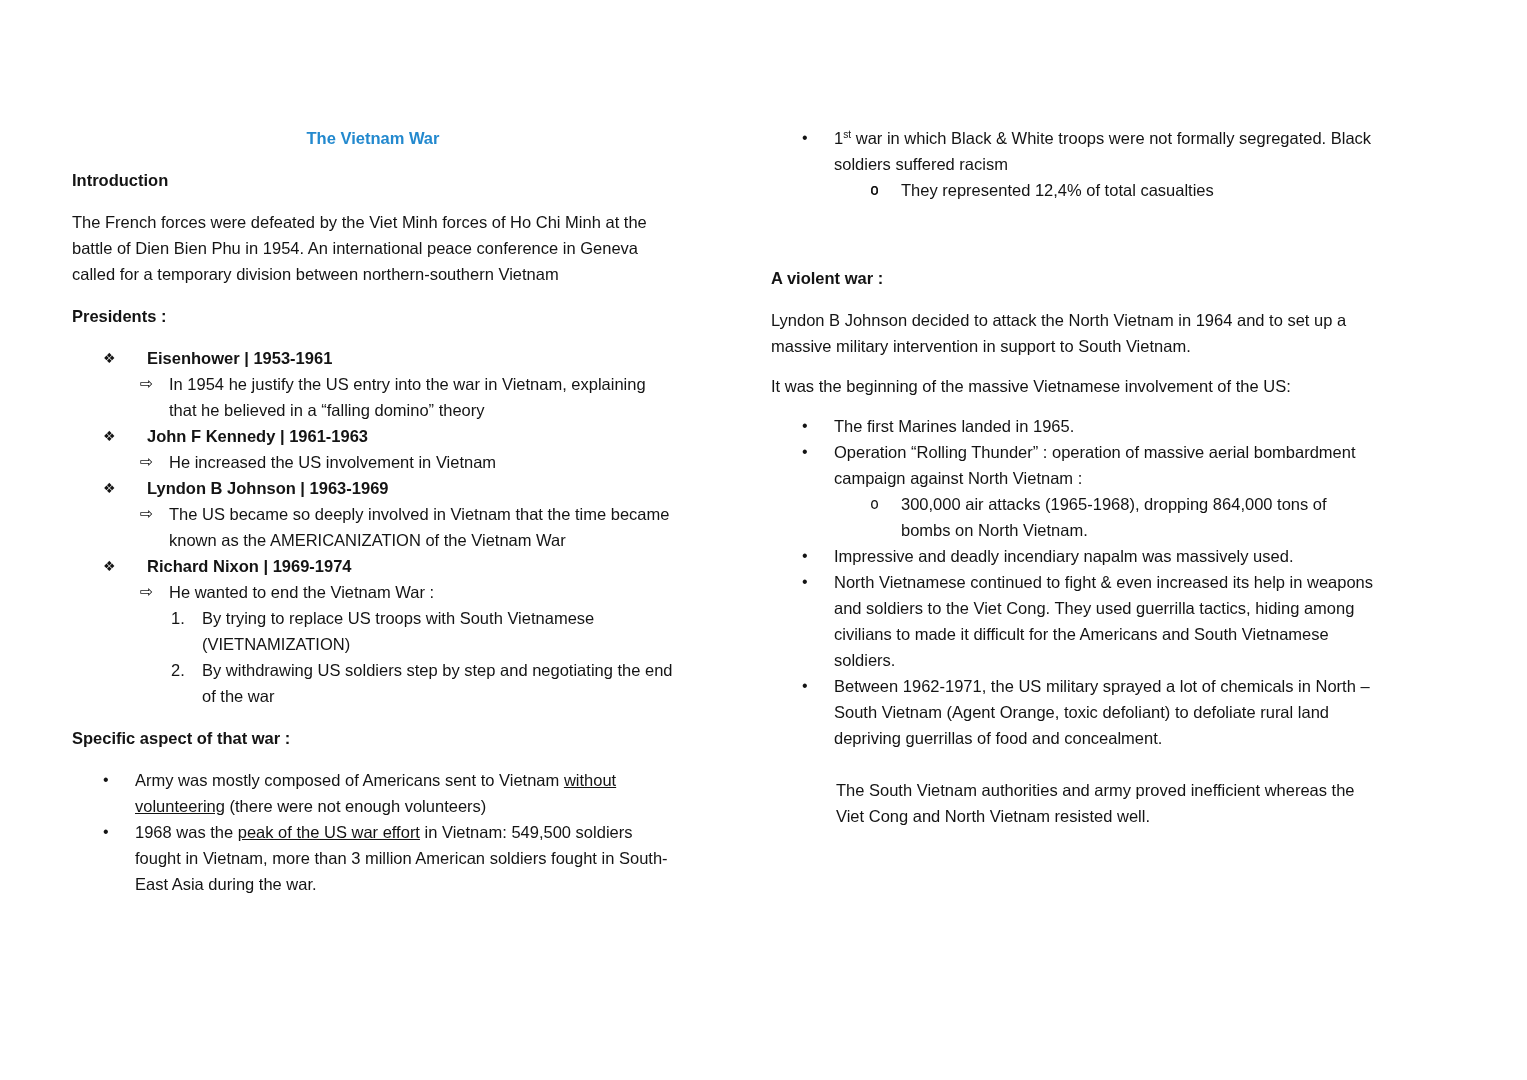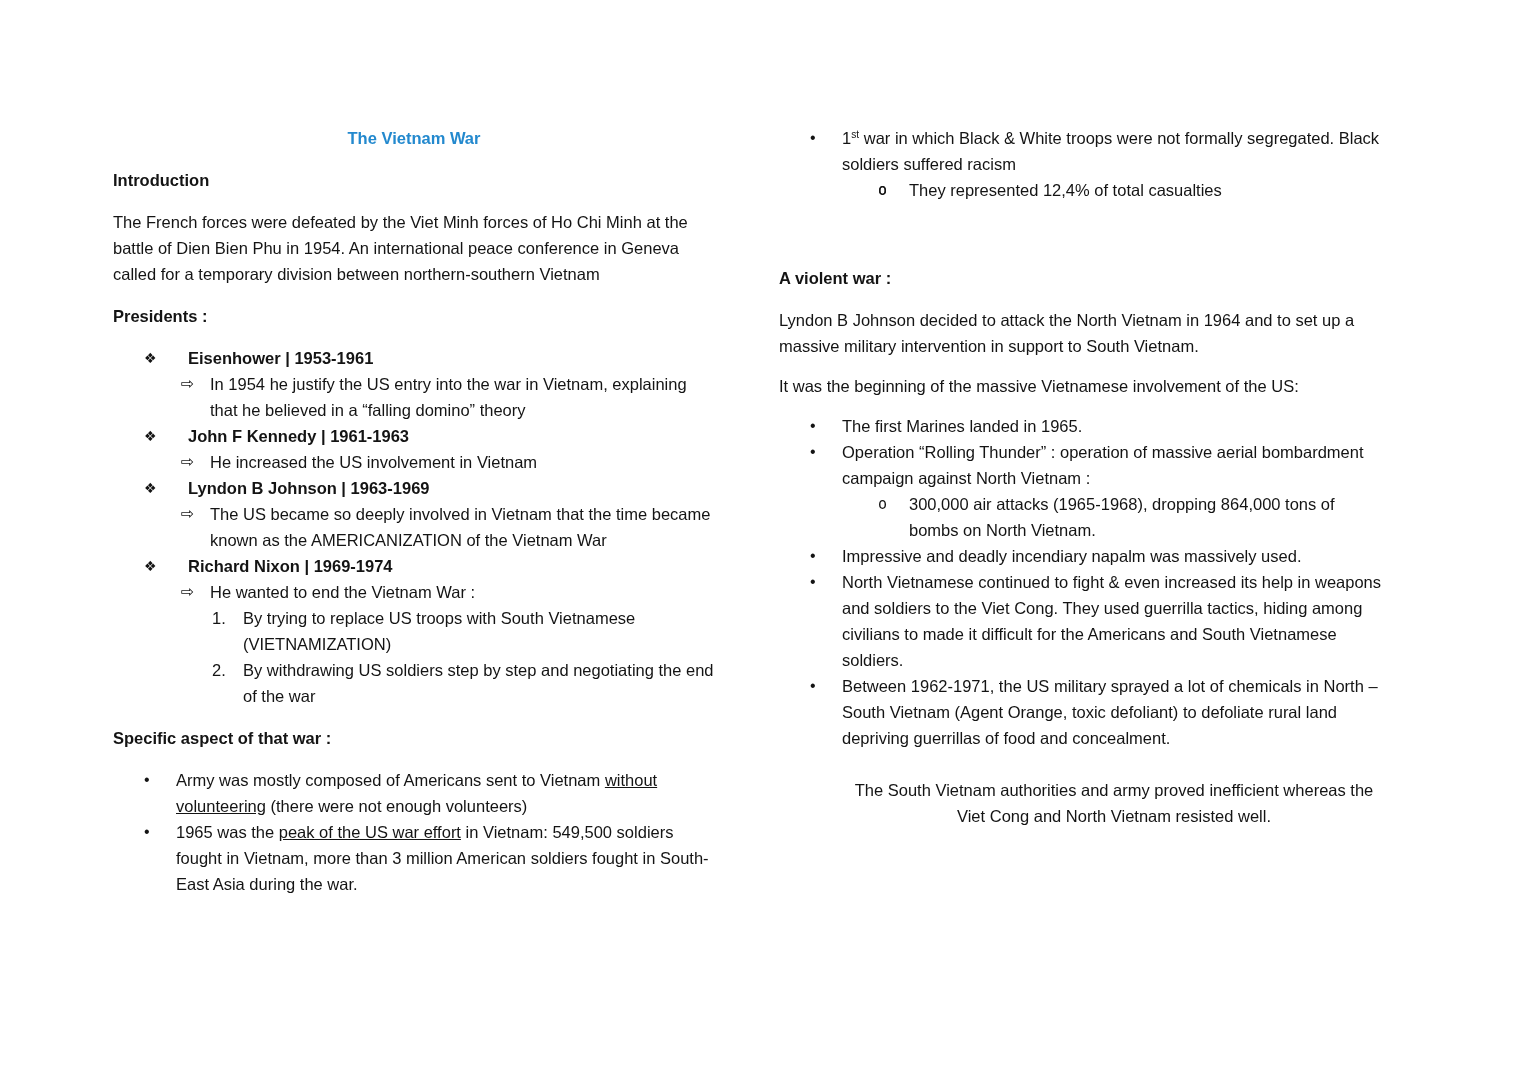--- a/index.html
+++ b/index.html
@@ -8,42 +8,42 @@
     width: 1527px;
     height: 1080px;
     overflow: hidden;
     font-family: "Liberation Sans", "DejaVu Sans", sans-serif;
     font-size: 16.5px;
     line-height: 26px;
     color: #141414;
   }
   .page {
     display: flex;
-    padding: 125px 127px 0 113px;
-    gap: 64px;
+    padding: 125px 127px 0 72px;
+    gap: 97px;
     width: 100%;
     height: 100%;
   }
   .col { flex: 0 0 auto; }
   .col-left  { width: 602px; }
   .col-right { width: 605px; }
 
   .doc-title {
     text-align: center;
     font-weight: bold;
     color: var(--accent, #2389CE);
     margin-bottom: 14px;
   }
   .heading {
     text-align: left;
     font-weight: bold;
     margin: 16px 0;
   }
   .para { margin-bottom: 14px; }
-  .para.indent { padding-left: 65px; text-align: center; }
+  .para.indent { padding-left: 65px; }
 
   .b { font-weight: bold; margin-left: 12px; }
   .i { }
   .u { text-decoration: underline; }
   .sup { font-size: 0.62em; vertical-align: super; line-height: 0; }
 
   .li { position: relative; }
   .li .marker { position: absolute; top: 0; }
   .lvl0 { padding-left: 63px; }
   .lvl0 .marker { left: 31px; }
@@ -74,21 +74,21 @@
       <div class="li lvl0"><span class="marker mk-diamond">❖</span><span class="li-text"><span class="b">John F Kennedy | 1961-1963</span></span></div>
       <div class="li lvl1"><span class="marker mk-arrow">⇨</span><span class="li-text"><span>He increased the US involvement in Vietnam</span></span></div>
       <div class="li lvl0"><span class="marker mk-diamond">❖</span><span class="li-text"><span class="b">Lyndon B Johnson | 1963-1969</span></span></div>
       <div class="li lvl1"><span class="marker mk-arrow">⇨</span><span class="li-text"><span>The US became so deeply involved in Vietnam that the time became known as the AMERICANIZATION of the Vietnam War</span></span></div>
       <div class="li lvl0"><span class="marker mk-diamond">❖</span><span class="li-text"><span class="b">Richard Nixon | 1969-1974</span></span></div>
       <div class="li lvl1"><span class="marker mk-arrow">⇨</span><span class="li-text"><span>He wanted to end the Vietnam War :</span></span></div>
       <div class="li lvl2"><span class="marker mk-num">1.</span><span class="li-text"><span>By trying to replace US troops with South Vietnamese (VIETNAMIZATION)</span></span></div>
       <div class="li lvl2"><span class="marker mk-num">2.</span><span class="li-text"><span>By withdrawing US soldiers step by step and negotiating the end of the war</span></span></div>
       <div class="heading"><span>Specific aspect of that war :</span></div>
       <div class="li lvl0"><span class="marker mk-bullet">•</span><span class="li-text"><span>Army was mostly composed of Americans sent to Vietnam </span><span class="u">without volunteering</span><span> (there were not enough volunteers)</span></span></div>
-      <div class="li lvl0"><span class="marker mk-bullet">•</span><span class="li-text"><span>1965 was the </span><span class="u">peak of the US war effort</span><span> in Vietnam: </span><span class="i">549,500 soldiers fought in Vietnam, more than 3 million American soldiers fought in South-East Asia during the war.</span></span></div>
+      <div class="li lvl0"><span class="marker mk-bullet">•</span><span class="li-text"><span>1968 was the </span><span class="u">peak of the US war effort</span><span> in Vietnam: </span><span class="i">549,500 soldiers fought in Vietnam, more than 3 million American soldiers fought in South-East Asia during the war.</span></span></div>
     </div>
   <div class="col col-right">
       <div class="li lvl0"><span class="marker mk-bullet">•</span><span class="li-text"><span>1</span><span class="sup">st</span><span> war in which Black &amp; White troops were not formally segregated.  Black soldiers suffered racism</span></span></div>
       <div class="li lvl2"><span class="marker mk-circle">o</span></div>
       <div class="li lvl2"><span class="marker mk-circle">o</span><span class="li-text"><span>They represented 12,4% of total casualties</span></span></div>
       <div class="spacer" style="height: 46px;"></div>
       <div class="heading"><span>A violent war :</span></div>
       <p class="para"><span>Lyndon B Johnson decided to attack the North Vietnam in 1964 and to set up a massive military intervention in support to South Vietnam.</span></p>
       <p class="para"><span>It was the beginning of the massive Vietnamese involvement of the US:</span></p>
       <div class="li lvl0"><span class="marker mk-bullet">•</span><span class="li-text"><span>The first Marines landed in 1965.</span></span></div>

